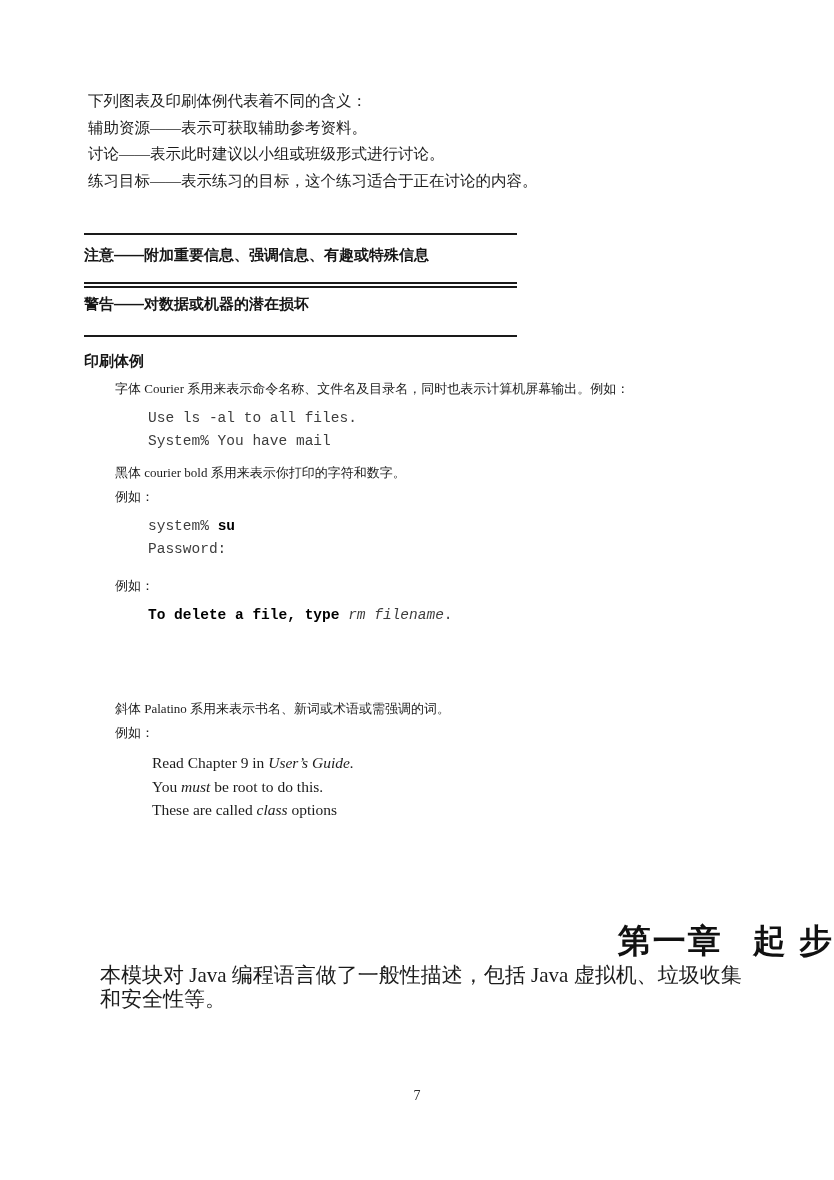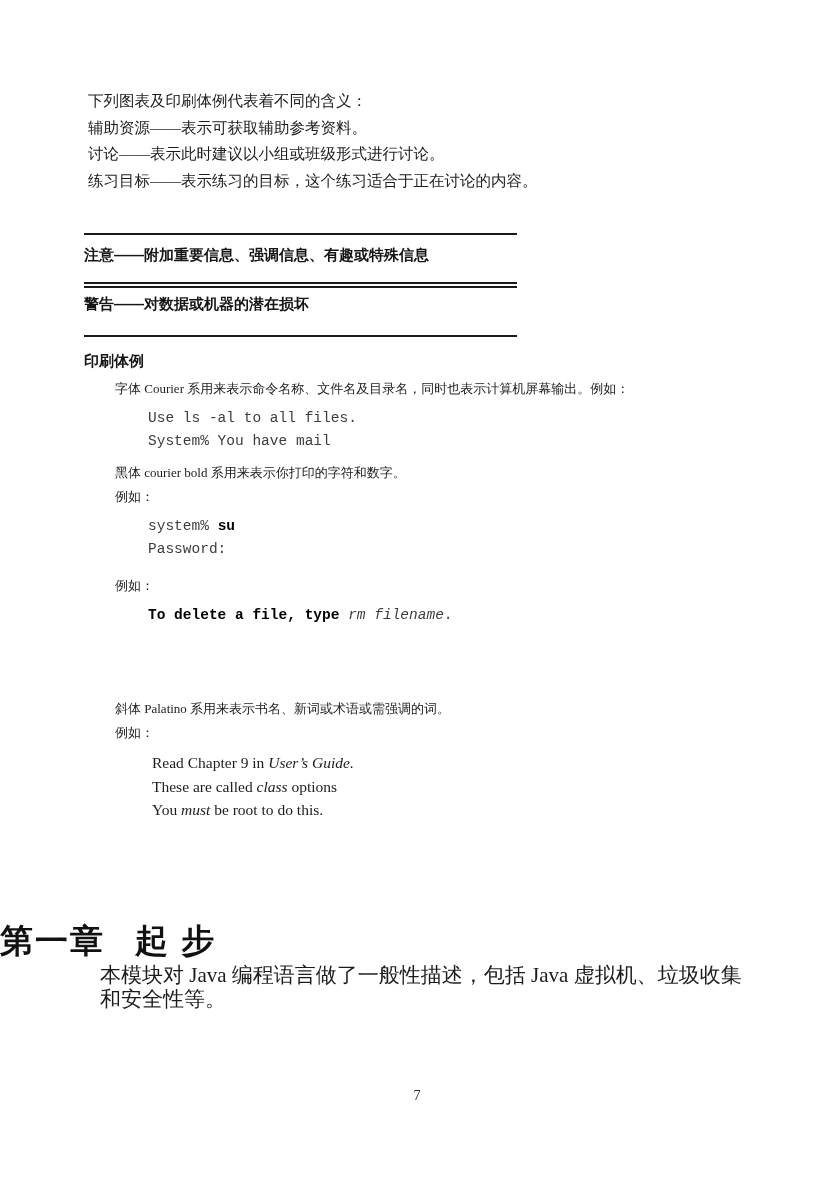--- a/index.html
+++ b/index.html
@@ -76,21 +76,21 @@
     font-size: 15.5px;
     line-height: 23.5px;
     color: #1c1c1c;
   }
   .serif-examples .i { font-style: italic; font-family: Liberation Serif, serif; }
   
   .chapter-title {
     position: absolute;
     left: 0; top: 919px;
     width: 100%;
-    text-align: left;
+    text-align: right;
     font-family: "Liberation Sans", "DejaVu Sans", sans-serif;
     font-weight: bold;
     font-size: 33px;
     letter-spacing: 2px;
     color: #111;
   }
   .chapter-title .t2 { margin-left: 30px; }
   .chapter-intro {
     position: absolute;
     left: 100px; top: 963px;
@@ -152,22 +152,22 @@
     <div class="code">
       <div class="code-line"><span class="b">To delete a file, type </span><span class="i">rm filename</span><span>.</span></div>
     </div>
   </section>
 
   <section class="conv-sec sec-4">
     <p class="desc">斜体 Palatino 系用来表示书名、新词或术语或需强调的词。</p>
     <p class="desc">例如：</p>
     <div class="serif-examples">
       <div><span>Read Chapter 9 in </span><span class="i">User’s Guide.</span><span></span></div>
+      <div><span>You </span><span class="i">must</span><span> be root to do this.</span></div>
       <div><span>These are called </span><span class="i">class</span><span> options</span></div>
-      <div><span>You </span><span class="i">must</span><span> be root to do this.</span></div>
     </div>
   </section>
 
   <h1 class="chapter-title"><span class="t1">第一章</span><span class="t2">起 步</span></h1>
 
   <p class="chapter-intro">本模块对 Java 编程语言做了一般性描述，包括 Java 虚拟机、垃圾收集和安全性等。</p>
 
   <div class="page-number">7</div>
 
 </div>

